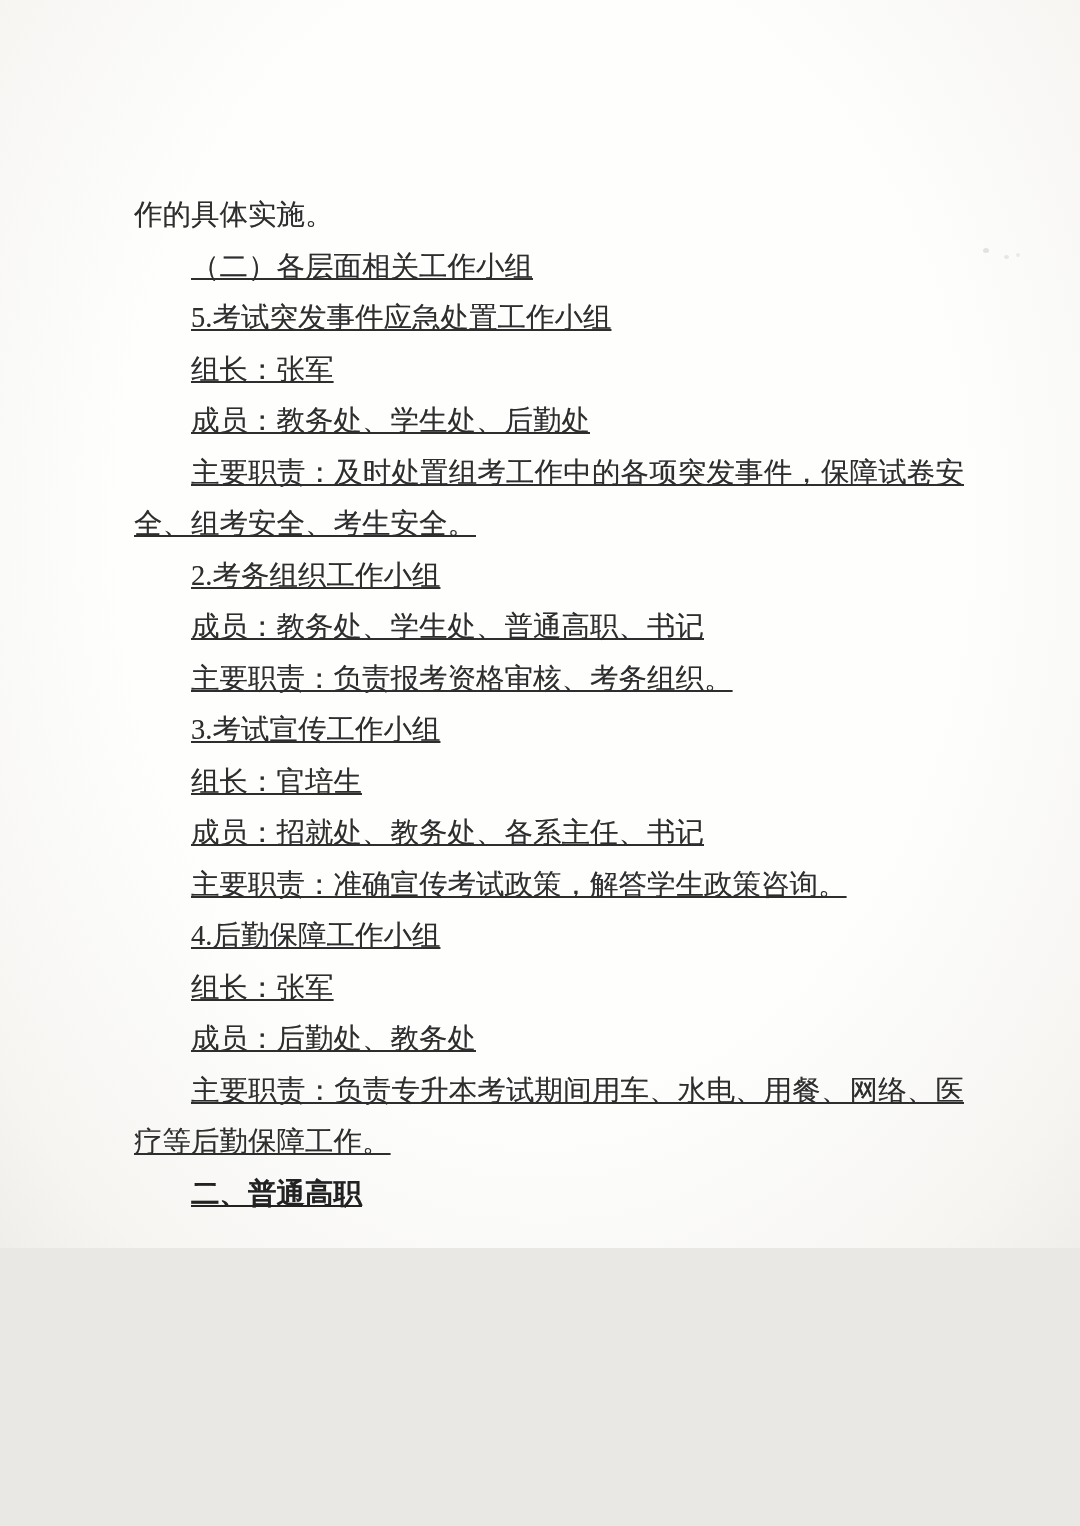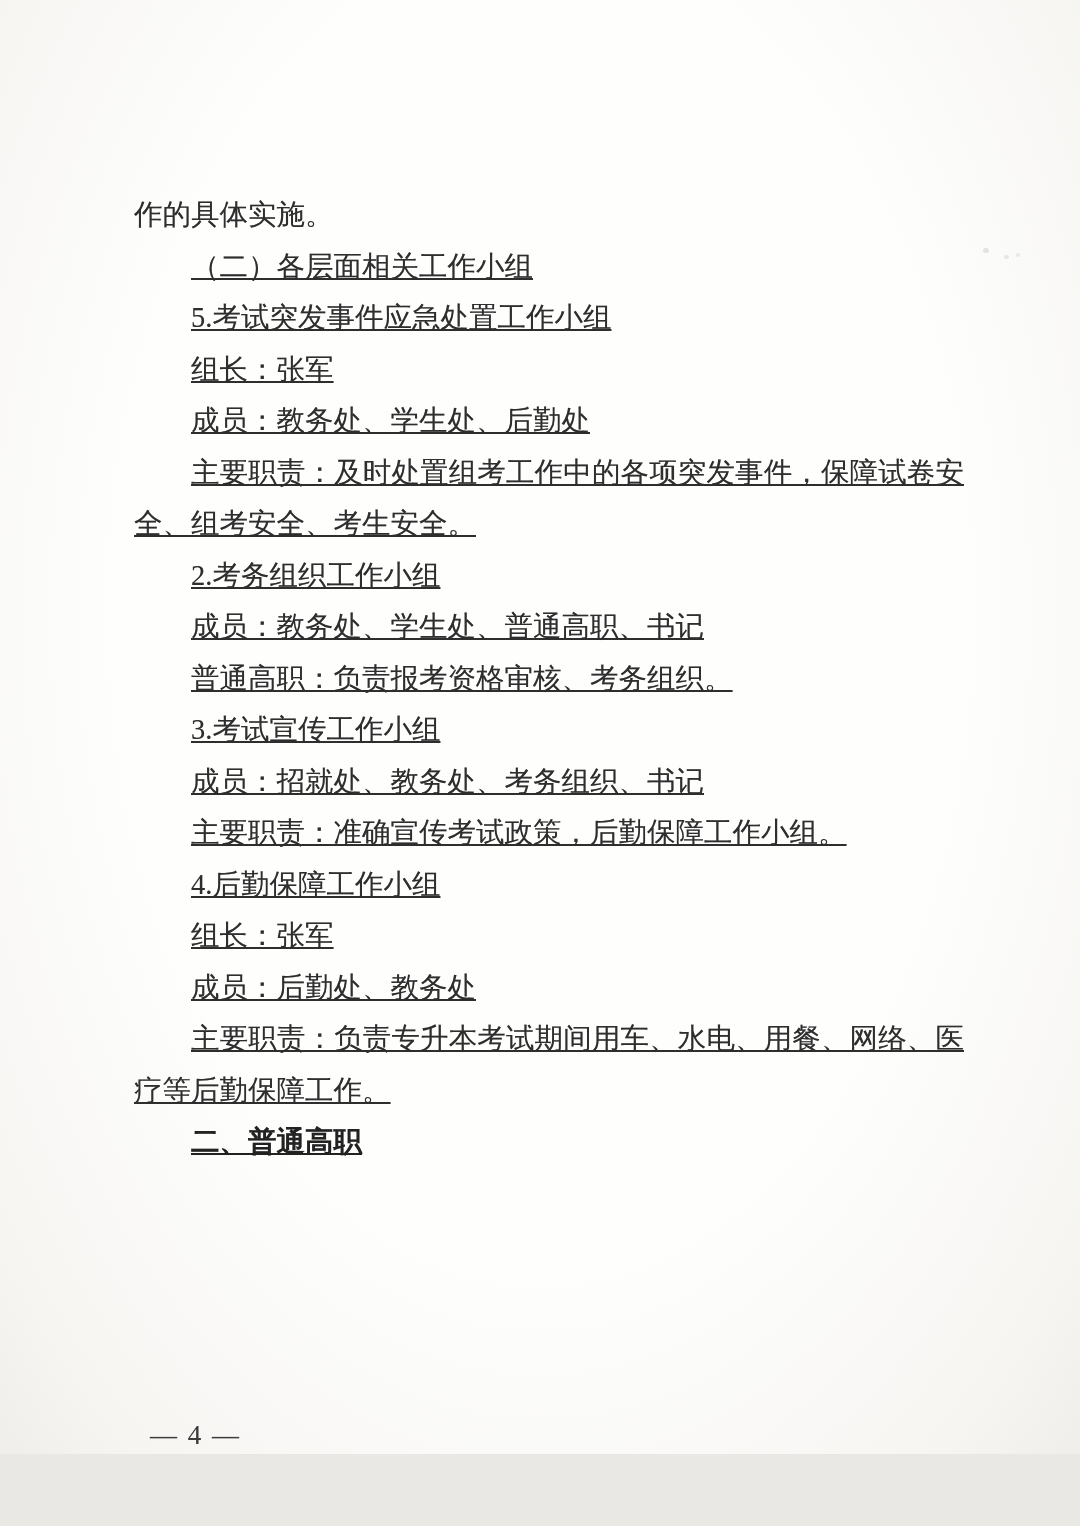--- a/index.html
+++ b/index.html
@@ -3,21 +3,21 @@
 <meta charset="utf-8">
 <style>
   html, body {
     margin: 0;
     padding: 0;
     background: #e9e8e5;
   }
   .page {
     position: relative;
     width: 1080px;
-    height: 1454px;
+    height: 1248px;
     margin: 0 auto;
     background: radial-gradient(ellipse at 50% 42%, #fefefd 55%, #f6f5f2 88%, #efeeea 100%);
     overflow: hidden;
     font-family: "Liberation Serif", "DejaVu Serif", serif;
     color: #2e2e2e;
   }
   .doc {
     position: absolute;
     left: 134px;
     top: 189px;
@@ -68,24 +68,25 @@
 <div class="page">
   <div class="doc">
       <p class="para">作的具体实施。</p>
       <p class="para indent">（二）各层面相关工作小组</p>
       <p class="para indent">5.考试突发事件应急处置工作小组</p>
       <p class="para indent">组长：张军</p>
       <p class="para indent">成员：教务处、学生处、后勤处</p>
       <p class="para indent">主要职责：及时处置组考工作中的各项突发事件，保障试卷安全、组考安全、考生安全。</p>
       <p class="para indent">2.考务组织工作小组</p>
       <p class="para indent">成员：教务处、学生处、普通高职、书记</p>
-      <p class="para indent">普通高职：负责报考资格审核、考务组织。</p>
+      <p class="para indent">主要职责：负责报考资格审核、考务组织。</p>
       <p class="para indent">3.考试宣传工作小组</p>
-      <p class="para indent">成员：招就处、教务处、考务组织、书记</p>
-      <p class="para indent">主要职责：准确宣传考试政策，后勤保障工作小组。</p>
+      <p class="para indent">组长：官培生</p>
+      <p class="para indent">成员：招就处、教务处、各系主任、书记</p>
+      <p class="para indent">主要职责：准确宣传考试政策，解答学生政策咨询。</p>
       <p class="para indent">4.后勤保障工作小组</p>
       <p class="para indent">组长：张军</p>
       <p class="para indent">成员：后勤处、教务处</p>
       <p class="para indent">主要职责：负责专升本考试期间用车、水电、用餐、网络、医疗等后勤保障工作。</p>
       <p class="para indent heading">二、普通高职</p>
     </div>
 
   <div class="page-number">— 4 —</div>
 
   <div class="noise-dot dot-a"></div>

